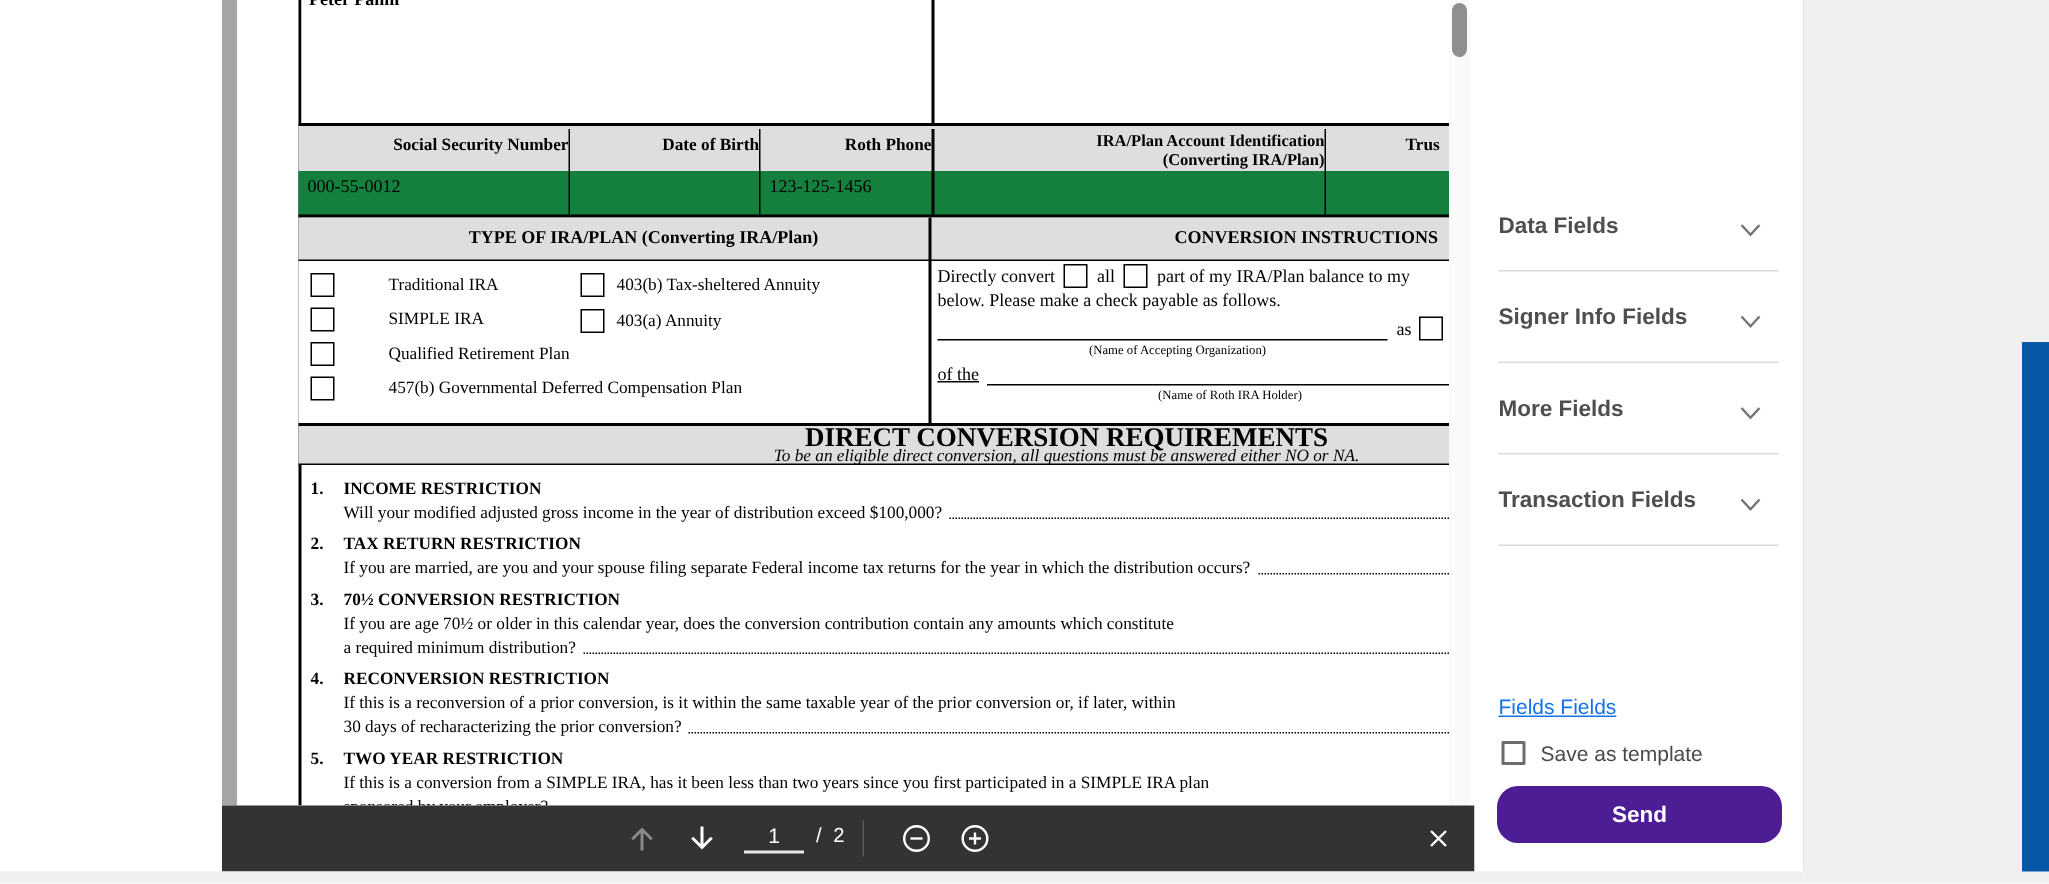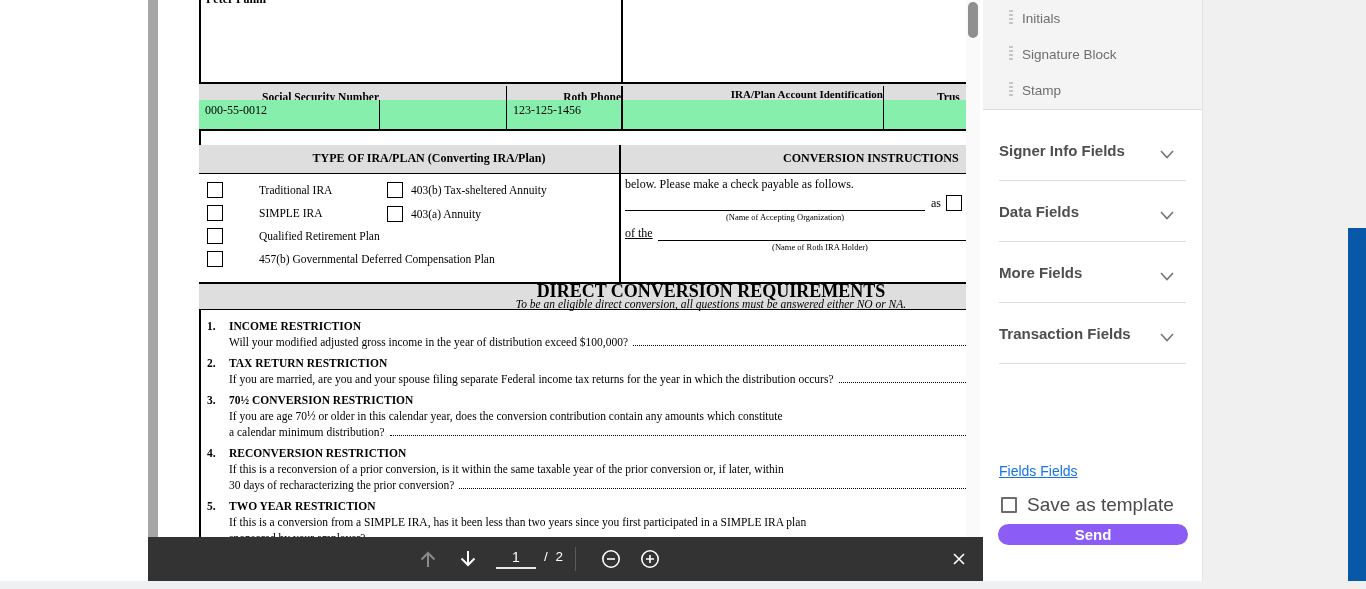--- a/index.html
+++ b/index.html
@@ -20,21 +20,21 @@
   #topbox{left:43px;top:0;right:0;height:82px;background:#fff;}
   #topbox-div{left:420px;top:0;width:2px;height:82px;background:#000;}
   #topname-clip{left:5px;top:0;height:7px;overflow:hidden;width:200px;}
   #topname-clip span{display:block;margin-top:-8px;font-weight:bold;font-size:12px;}
 
   .hdr-row{left:41px;top:82px;right:0;height:32px;background:#dedede;border-top:2px solid #000;box-sizing:border-box;}
   .hcell{position:absolute;top:2px;bottom:0;text-align:right;font-weight:bold;font-size:11.5px;
          line-height:13px;padding-top:5px;box-sizing:border-box;border-left:1.5px solid #000;}
   .hcell.first{border-left:none;}
   .hcell.two{padding-top:2px;font-size:11px;}
-  .val-row{left:41px;top:100px;right:0;height:31px;background:#86efac;border-bottom:2px solid #000;box-sizing:border-box;}
+  .val-row{left:41px;top:114px;right:0;height:31px;background:#15803d;border-bottom:2px solid #000;box-sizing:border-box;}
   .vcell{position:absolute;top:0;bottom:0;font-size:12px;padding:3px 0 0 6px;border-left:1.5px solid #000;box-sizing:border-box;}
   .vcell.first{border-left:none;}
 
   .sec-row{left:41px;top:145px;right:0;height:29px;background:#dedede;border-bottom:1.5px solid #000;box-sizing:border-box;}
   #type-title{position:absolute;left:0;top:6px;width:460px;text-align:center;font-weight:bold;font-size:12px;}
   #conv-title{position:absolute;left:584px;top:6px;white-space:nowrap;font-weight:bold;font-size:12px;}
   #sec-div{position:absolute;left:420px;top:0;width:2px;height:29px;background:#000;}
 
   #bodyrow{left:41px;top:174px;right:0;height:108px;background:#fff;}
   #bodyrow-div{position:absolute;left:420px;top:0;width:2px;height:108px;background:#000;}
@@ -91,22 +91,22 @@
   .drag{width:4px;height:16px;margin-left:26px;background:repeating-linear-gradient(#c6c6c6 0 2px,transparent 2px 4px);}
   .field-label{margin-left:9px;font-size:13.5px;color:#6e6e6e;}
   #sections{position:absolute;left:0;top:120px;width:100%;}
   .sec{position:relative;height:61px;}
   .sec-label{position:absolute;left:16px;top:22px;font-size:15px;font-weight:700;color:#4e4e4e;}
   .sec-chev{position:absolute;right:28px;top:25px;}
   .sec-div{position:absolute;left:16px;right:16px;bottom:0;border-bottom:1px solid #dcdcdc;}
   #reset-link{position:absolute;left:16px;top:463px;font-size:14px;color:#1473e6;text-decoration:underline;cursor:pointer;}
   #save-row{position:absolute;left:18px;top:494px;display:flex;align-items:center;}
   #save-cb{width:12px;height:12px;border:2px solid #6d6d6d;border-radius:1px;background:#fff;}
-  #save-label{margin-left:10px;font-size:19px;color:#4a4a4a;}
-  #send-btn{position:absolute;left:15px;top:524px;width:190px;height:21px;border-radius:14px;background:#8b5cf6;
+  #save-label{margin-left:10px;font-size:14px;color:#4a4a4a;}
+  #send-btn{position:absolute;left:15px;top:524px;width:190px;height:38px;border-radius:14px;background:#4c1d95;
             color:#fff;font-size:15px;font-weight:700;display:flex;align-items:center;justify-content:center;cursor:pointer;}
 
   
   #right-bg{left:1203px;top:0;width:163px;height:589px;background:#f0f0f0;}
   #blue-strip{left:1348px;top:228px;width:18px;height:353px;background:#0858a8;}
   #bottom-strip{left:0;top:581px;width:1203px;height:8px;background:#eff0f2;}
 </style>
 </head>
 <body>
 
@@ -118,20 +118,21 @@
 
     <div class="abs" id="topbox">
       <div class="abs" id="topname-clip">
         <span>Peter Panni</span>
       </div>
       <div class="abs" id="topbox-div"></div>
     </div>
 
     <div class="abs hdr-row">
       <div class="hcell first" style="left:0;width:180px;">Social Security Number</div>
+      <div class="hcell" style="left:180px;width:127px;">Date of Birth</div>
       <div class="hcell" style="left:307px;width:115px;">Roth Phone</div>
       <div class="hcell two" style="left:422px;width:262px;border-left-width:2px;">
         <div>IRA/Plan Account Identification</div>
         <div>(Converting IRA/Plan)</div>
       </div>
       <div class="hcell" style="left:684px;width:200px;text-align:left;">
         <span style="position:absolute;left:53px;white-space:nowrap;">Trus</span>
       </div>
     </div>
 
@@ -174,20 +175,27 @@
             <span class="cb-l">403(b) Tax-sheltered Annuity</span>
           </div>
           <div class="cb-row">
             <span class="cb"></span>
             <span class="cb-l">403(a) Annuity</span>
           </div>
         </div>
       <div id="bodyrow-div"></div>
 
       <div id="conv-cell">
+        <div class="conv-line" id="conv-l1">
+          <span>Directly convert</span>
+          <span class="cb"></span>
+          <span>all</span>
+          <span class="cb"></span>
+          <span>part of my IRA/Plan balance to my</span>
+        </div>
         <div class="conv-line" id="conv-l2">below. Please make a check payable as follows.</div>
         <div class="conv-line" id="conv-l3">
           <span class="uline" id="ul-org"></span>
           <span id="conv-as">as</span>
           <span class="cb"></span>
         </div>
         <div class="caption" id="cap-org">(Name of Accepting Organization)</div>
         <div class="conv-line" id="conv-l5">
           <span>of the</span>
           <span class="uline" id="ul-holder" style="margin-left:5px;"></span>
@@ -226,21 +234,21 @@
         </div>
         <div class="q-item">
           <div class="q-trow">
             <span class="q-num">3.</span>
             <span class="q-title">70½ CONVERSION RESTRICTION</span>
           </div>
           <div class="q-line">
             <span class="q-text">If you are age 70½ or older in this calendar year, does the conversion contribution contain any amounts which constitute</span>
           </div>
           <div class="q-line">
-            <span class="q-text">a calendar minimum distribution?</span>
+            <span class="q-text">a required minimum distribution?</span>
             <span class="leader"></span>
           </div>
         </div>
         <div class="q-item">
           <div class="q-trow">
             <span class="q-num">4.</span>
             <span class="q-title">RECONVERSION RESTRICTION</span>
           </div>
           <div class="q-line">
             <span class="q-text">If this is a reconversion of a prior conversion, is it within the same taxable year of the prior conversion or, if later, within</span>
@@ -297,44 +305,30 @@
     </div>
     <div class="tb" style="left:800px;">
       <svg width="18" height="18" viewBox="0 0 18 18">
         <path d="M4 4 L14 14 M14 4 L4 14" stroke="#ffffff" stroke-width="1.6"></path>
       </svg>
     </div>
   </div>
 </div>
 
 <div class="abs" id="sidebar">
-  <div id="fieldlist">
-      <div class="field-item">
-        <span class="drag"></span>
-        <span class="field-label">Initials</span>
-      </div>
-      <div class="field-item">
-        <span class="drag"></span>
-        <span class="field-label">Signature Block</span>
-      </div>
-      <div class="field-item">
-        <span class="drag"></span>
-        <span class="field-label">Stamp</span>
-      </div>
-    </div>
   <div id="sections">
       <div class="sec">
-        <div class="sec-label">Signer Info Fields</div>
+        <div class="sec-label">Data Fields</div>
         <span class="sec-chev"><svg width="14" height="9" viewBox="0 0 14 9">
             <path d="M1 1 L7 7.5 L13 1" fill="none" stroke="#747474" stroke-width="1.6"></path>
           </svg></span>
         <div class="sec-div"></div>
       </div>
       <div class="sec">
-        <div class="sec-label">Data Fields</div>
+        <div class="sec-label">Signer Info Fields</div>
         <span class="sec-chev"><svg width="14" height="9" viewBox="0 0 14 9">
             <path d="M1 1 L7 7.5 L13 1" fill="none" stroke="#747474" stroke-width="1.6"></path>
           </svg></span>
         <div class="sec-div"></div>
       </div>
       <div class="sec">
         <div class="sec-label">More Fields</div>
         <span class="sec-chev"><svg width="14" height="9" viewBox="0 0 14 9">
             <path d="M1 1 L7 7.5 L13 1" fill="none" stroke="#747474" stroke-width="1.6"></path>
           </svg></span>

